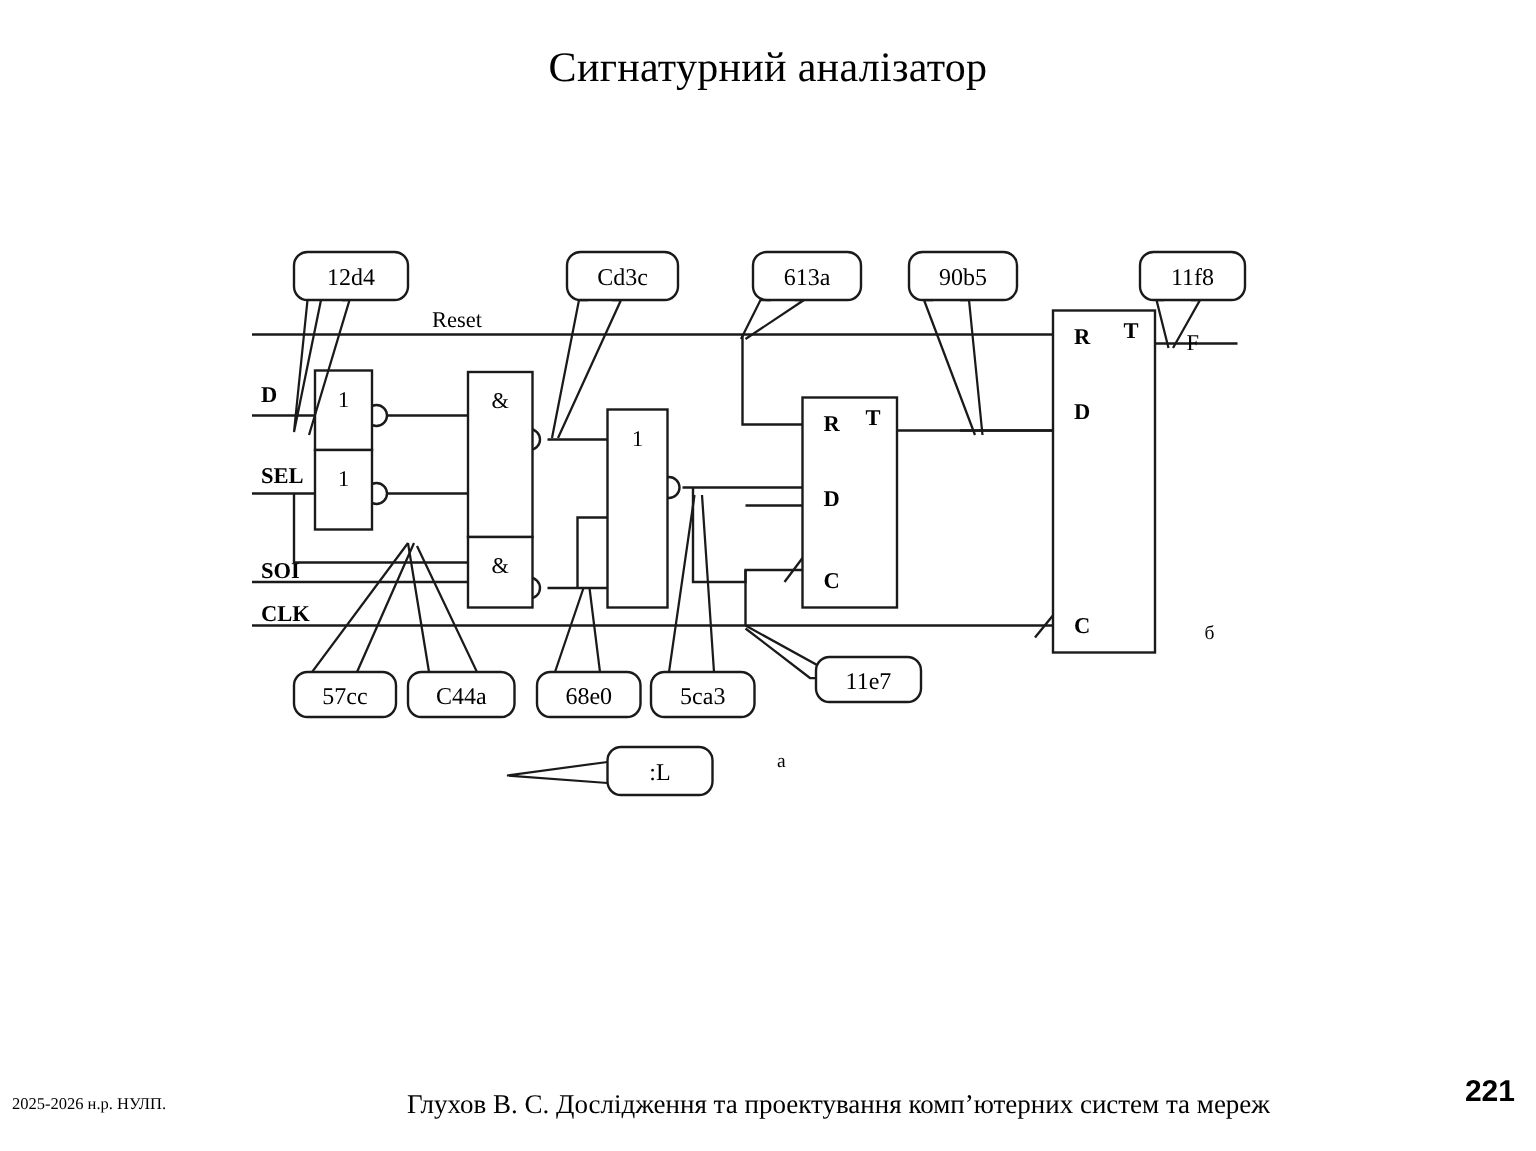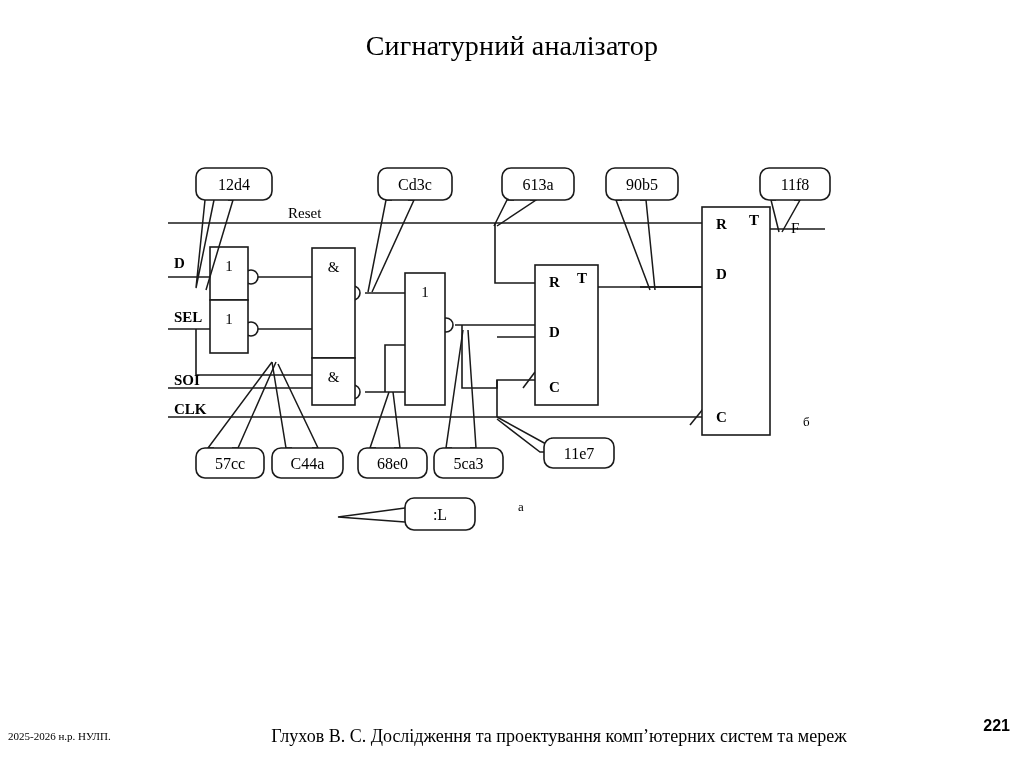--- a/index.html
+++ b/index.html
@@ -28,21 +28,21 @@
   .footer-left{
     position:absolute;left:8px;top:730px;
     font-size:11px;font-family:"Liberation Serif", serif;
   }
   .footer-center{
     position:absolute;left:0;top:726px;width:1024px;text-align:center;
     font-size:18px;font-family:"Liberation Serif", serif;padding-left:47px;
   }
   .footer-page{
     position:absolute;right:14px;top:717px;
-    font-size:16px;font-weight:bold;font-family:"Liberation Sans", sans-serif;
+    font-size:20px;font-weight:bold;font-family:"Liberation Sans", sans-serif;
   }
 </style>
 </head>
 <body>
 
 <div id="slide">
 
   <div class="slide-title">Сигнатурний аналізатор</div>
 
   <svg id="diagram" viewBox="0 0 1024 767" xmlns="http://www.w3.org/2000/svg">

